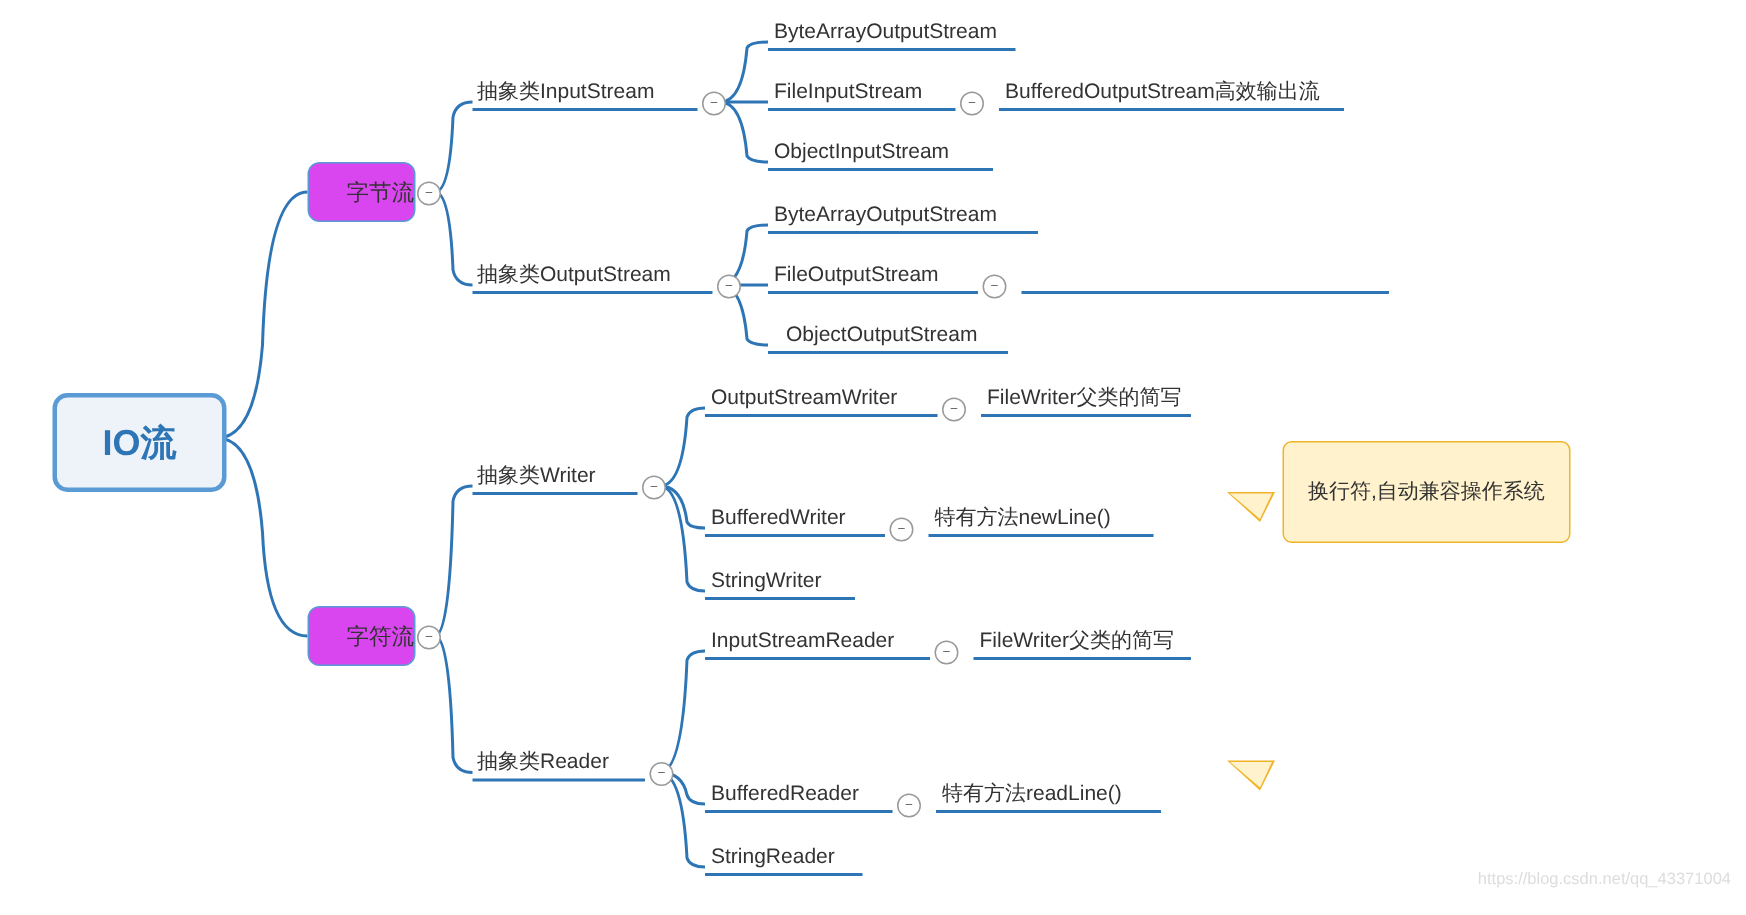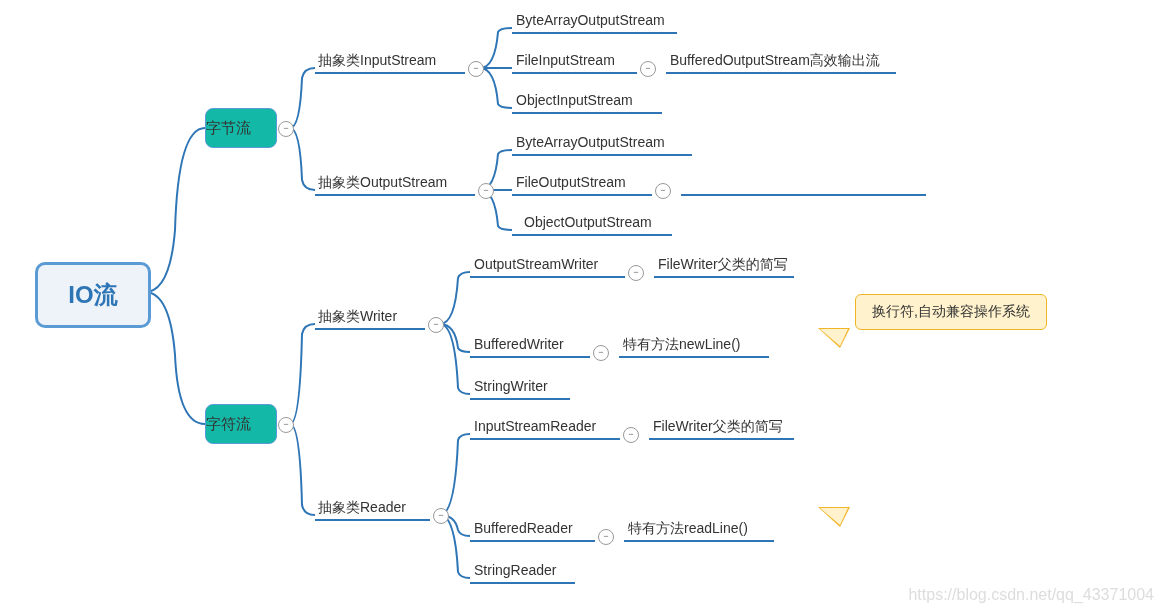--- a/index.html
+++ b/index.html
@@ -1,25 +1,25 @@
 <!DOCTYPE html>
 <html><head>
 <meta charset="utf-8">
 <style>
 html,body{margin:0;padding:0;font-family:Arial,"Microsoft YaHei",sans-serif;background:#fff;color:#333}
 .canvas{position:relative;width:1164px;height:610px}
 .root-node{position:absolute;left:35px;top:262px;width:110px;height:60px;border:3px solid #5b9bd5;border-radius:10px;background:#eef3fa;font-size:24px;font-weight:bold;color:#2e75b6;display:flex;align-items:center;justify-content:center}
-.cat-node{position:absolute;width:70px;height:38px;border:1.5px solid #5b9bd5;border-radius:8px;background:#14b8a6;font-size:15px;display:flex;align-items:center;justify-content:flex-start}
+.cat-node{position:absolute;width:70px;height:38px;border:1.5px solid #5b9bd5;border-radius:8px;background:#d946ef;font-size:15px;display:flex;align-items:center;justify-content:flex-end}
 .toggle{position:absolute;width:14px;height:14px;border:1px solid #999;border-radius:50%;background:#fff;font-size:9px;line-height:12px;text-align:center;color:#666;cursor:default}
 .label{position:absolute;font-size:14px;white-space:nowrap}
 .underline{position:absolute;height:0;border-bottom:2px solid #2e75b6}
-.note{position:absolute;background:#fff2cc;border:1.5px solid #f0b429;border-radius:6px;padding:8px 16px;font-size:14px}
+.note{position:absolute;background:#fff2cc;border:1.5px solid #f0b429;border-radius:6px;padding:24px 16px;font-size:14px}
 .note-tail{position:absolute;width:0;height:0;border-left:22px solid transparent;border-right:10px solid transparent;border-top:20px solid #f0b429}
 .note-tail-inner{position:absolute;width:0;height:0;border-left:20px solid transparent;border-right:8px solid transparent;border-top:17px solid #fff2cc}
-.watermark{position:absolute;right:10px;bottom:6px;font-size:16px;color:#ddd}
+.watermark{position:absolute;right:10px;bottom:18px;font-size:11px;color:#ddd}
 svg{position:absolute;left:0;top:0}
 </style>
 </head>
 <body>
 
 <div class="canvas">
 <svg width="1164" height="610">
   <path d="M145 292 Q170 292 175 230 Q178 128 205 128" stroke="#2e75b6" stroke-width="2" fill="none"></path>
   <path d="M145 292 Q170 292 175 355 Q178 424 205 424" stroke="#2e75b6" stroke-width="2" fill="none"></path>
   <path d="M290 128 Q300 128 302 78 Q304 68 315 68" stroke="#2e75b6" stroke-width="2" fill="none"></path>

